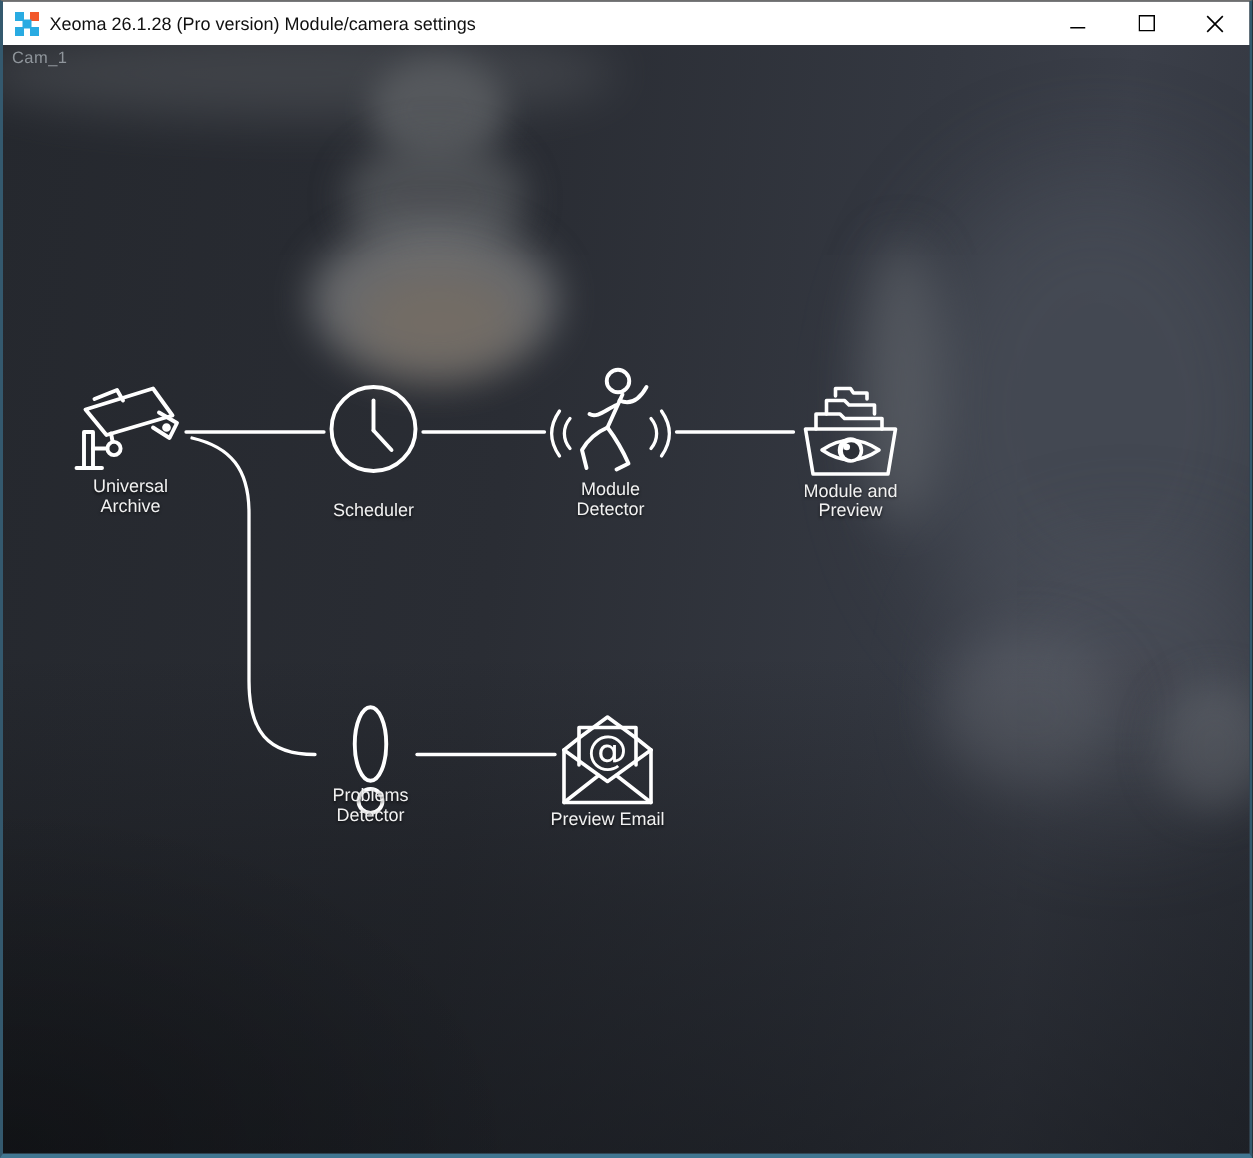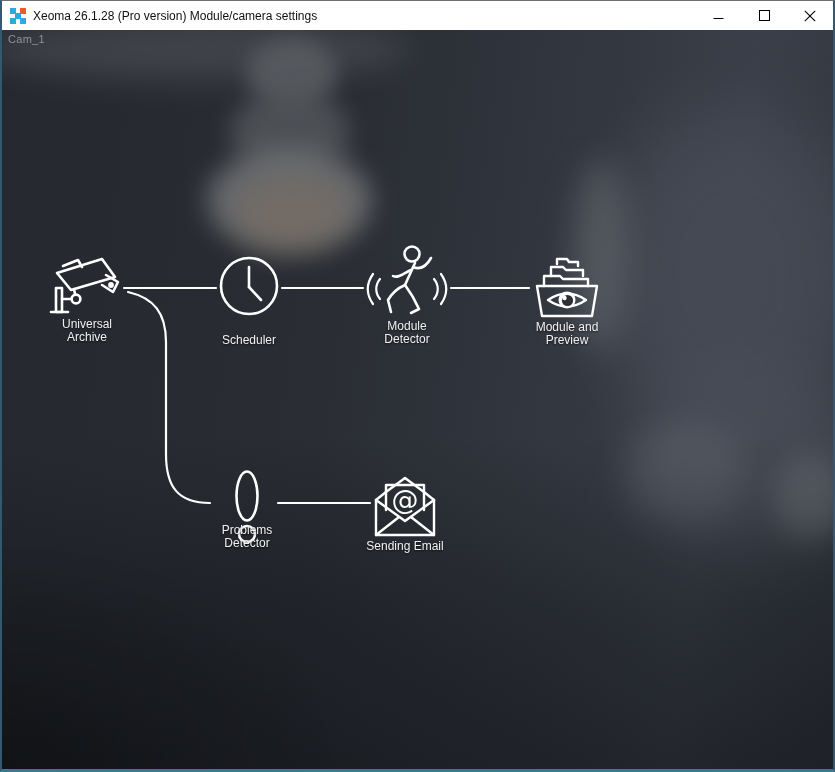--- a/index.html
+++ b/index.html
@@ -210,17 +210,17 @@
           <path d="M13 42 L13 17 L51 17 L51 42"></path>
           <path d="M3 32 L13 24 M51 24 L61 32"></path>
           <path d="M3 32 L3 67 L61 67 L61 32"></path>
           <path d="M3 32 L32 53 L61 32"></path>
           <path d="M3 67 L26 49 M61 67 L38 49"></path>
         </g>
         <text x="32" y="41" text-anchor="middle" fill="#ffffff" font-family="DejaVu Sans, sans-serif" font-size="27">@</text>
       </svg>
     </div>
     <div class="mod-label" style="left:343px;top:510px;">
-      <div>Sending Email</div>
+      <div>Preview Email</div>
     </div>
 
   </div>
 </div>
 
 </body></html>

